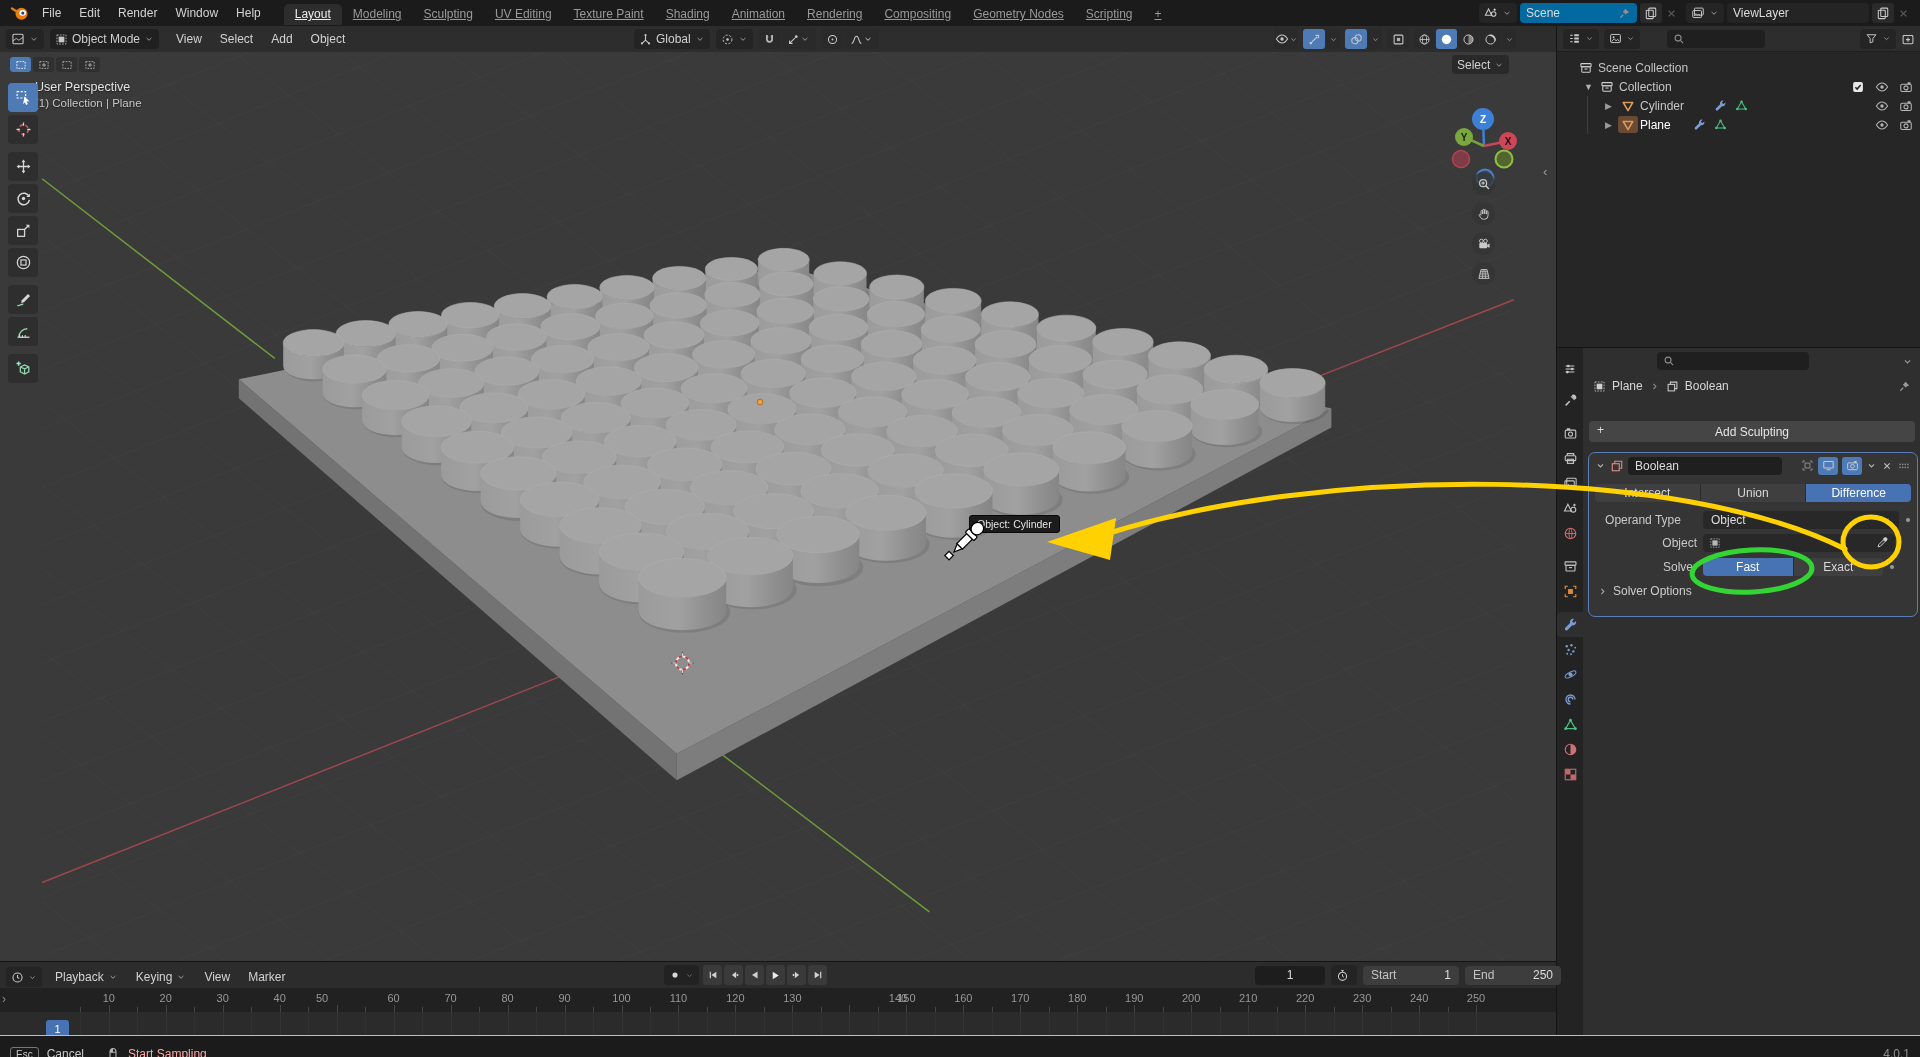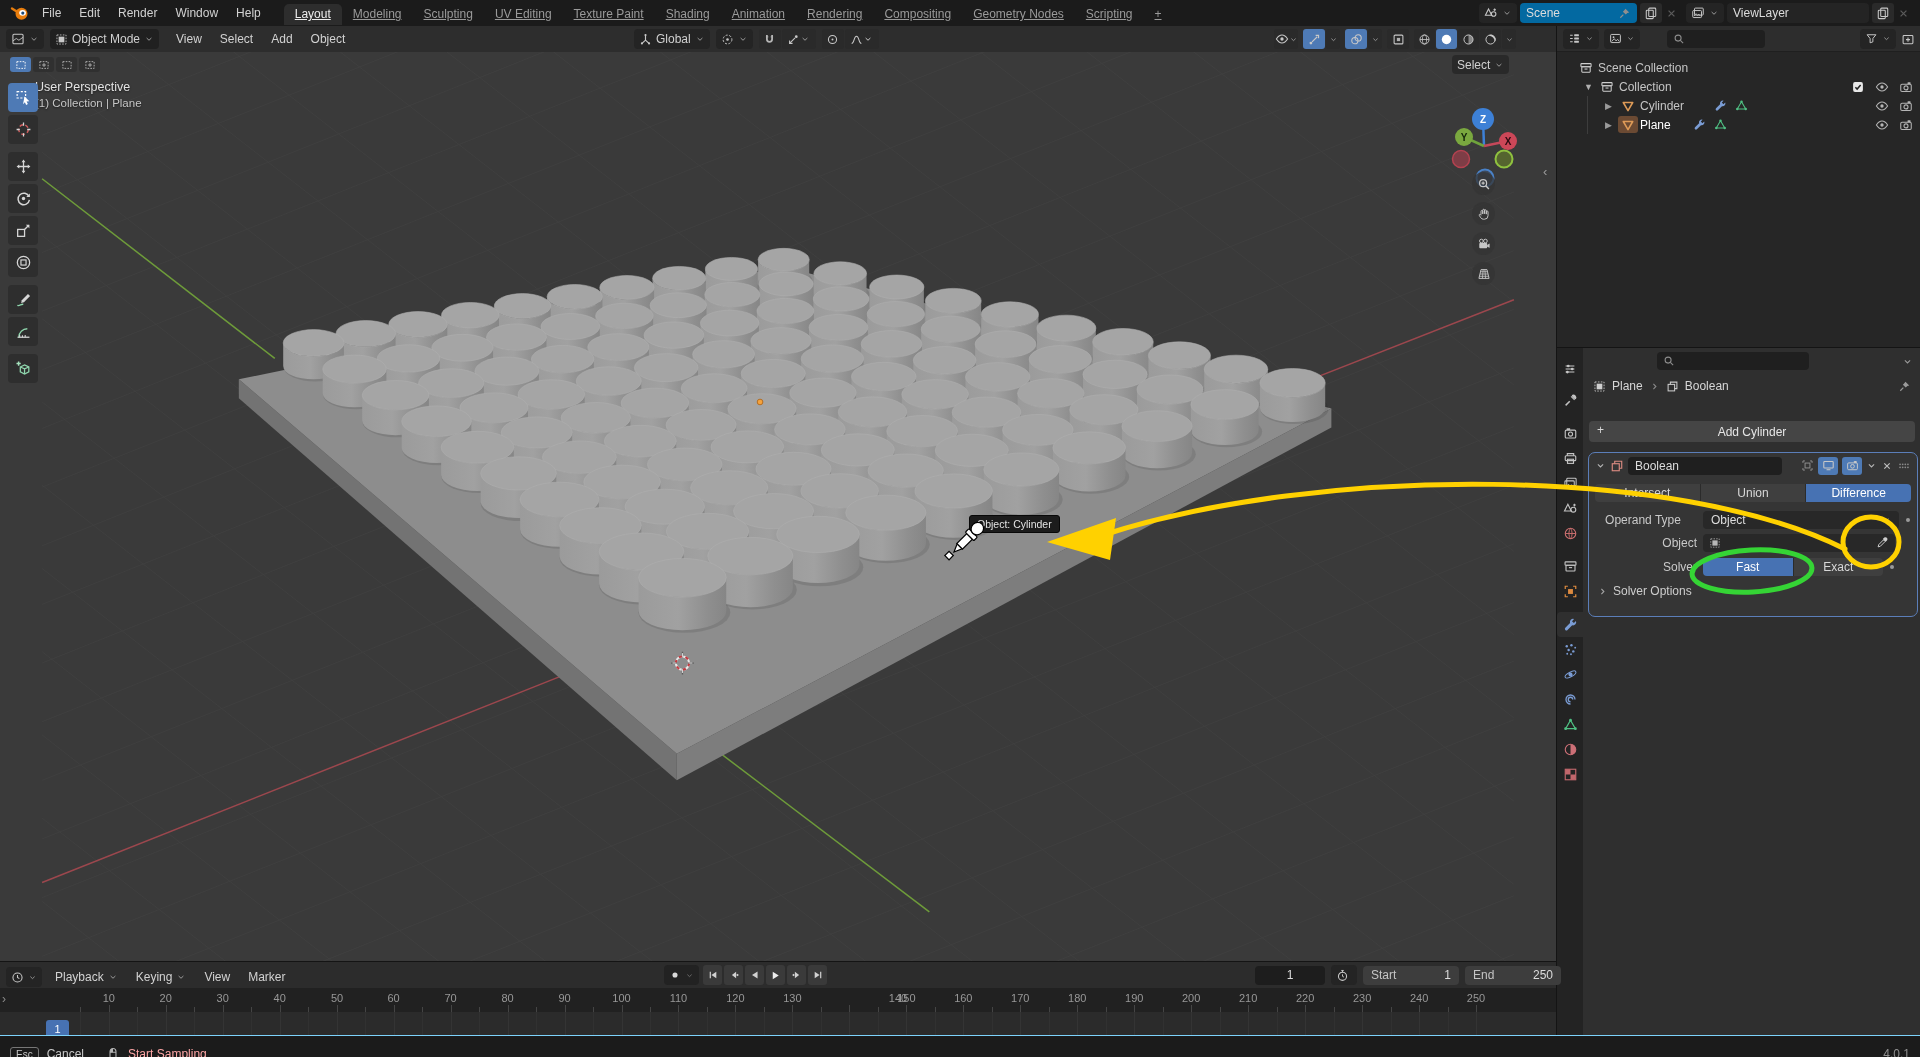--- a/index.html
+++ b/index.html
@@ -1257,21 +1257,21 @@
         <i class="ico-w">
             <svg width="13" height="13" viewBox="0 0 16 16" style="color:#9a9a9a">
               <path d="M9.2 2.2 13.8 6.8l-2.3.5-2 2L6 5.8l2-2Z" fill="currentColor"></path>
               <path d="M6.6 9.4 2.8 13.2" stroke="currentColor" stroke-width="1.4"></path>
             </svg>
           </i>
       </div>
 
       <div class="abs row" style="left:6px;top:73px;width:326px;height:21px;background:#454545;border-radius:4px;justify-content:center">
         <span class="abs" style="left:8px;top:2px;color:#d8d8d8">+</span>
-        <span style="color:#e6e6e6">Add Cylinder</span>
+        <span style="color:#e6e6e6">Add Sculpting</span>
       </div>
 
       <div class="abs" style="left:5px;top:104px;width:328px;height:163px;background:#353535;border:1px solid #5b7eb9;border-radius:7px">
         <div class="row" style="height:25px;padding:0 6px;gap:4px">
           <i class="ico-w">
               <svg width="11" height="11" viewBox="0 0 16 16" style="color:#b5b5b5">
                 <path d="M4.2 6.4 8 10l3.8-3.6" fill="none" stroke="currentColor" stroke-width="1.6"></path>
               </svg>
             </i>
           <i class="ico-w">
@@ -1513,21 +1513,21 @@
           </span>
       </div>
     </div>
 
     <div class="abs" id="tl-ruler" style="left:0;top:26px;width:1556px;height:24px;background:#212121">
       <span class="abs" style="left:2px;top:4px;color:#8a8a8a">›</span>
     <span class="rnum" style="left: 108.773px;">10</span>
         <span class="rnum" style="left: 165.743px;">20</span>
         <span class="rnum" style="left: 222.713px;">30</span>
         <span class="rnum" style="left: 279.683px;">40</span>
-        <span class="rnum" style="left: 337px;">50</span>
+        <span class="rnum" style="left: 322px;">50</span>
         <span class="rnum" style="left: 393.623px;">60</span>
         <span class="rnum" style="left: 450.593px;">70</span>
         <span class="rnum" style="left: 507.563px;">80</span>
         <span class="rnum" style="left: 564.533px;">90</span>
         <span class="rnum" style="left: 621.503px;">100</span>
         <span class="rnum" style="left: 678.473px;">110</span>
         <span class="rnum" style="left: 735.443px;">120</span>
         <span class="rnum" style="left: 792.413px;">130</span>
         <span class="rnum" style="left: 898px;">140</span>
         <span class="rnum" style="left: 906.353px;">150</span>

